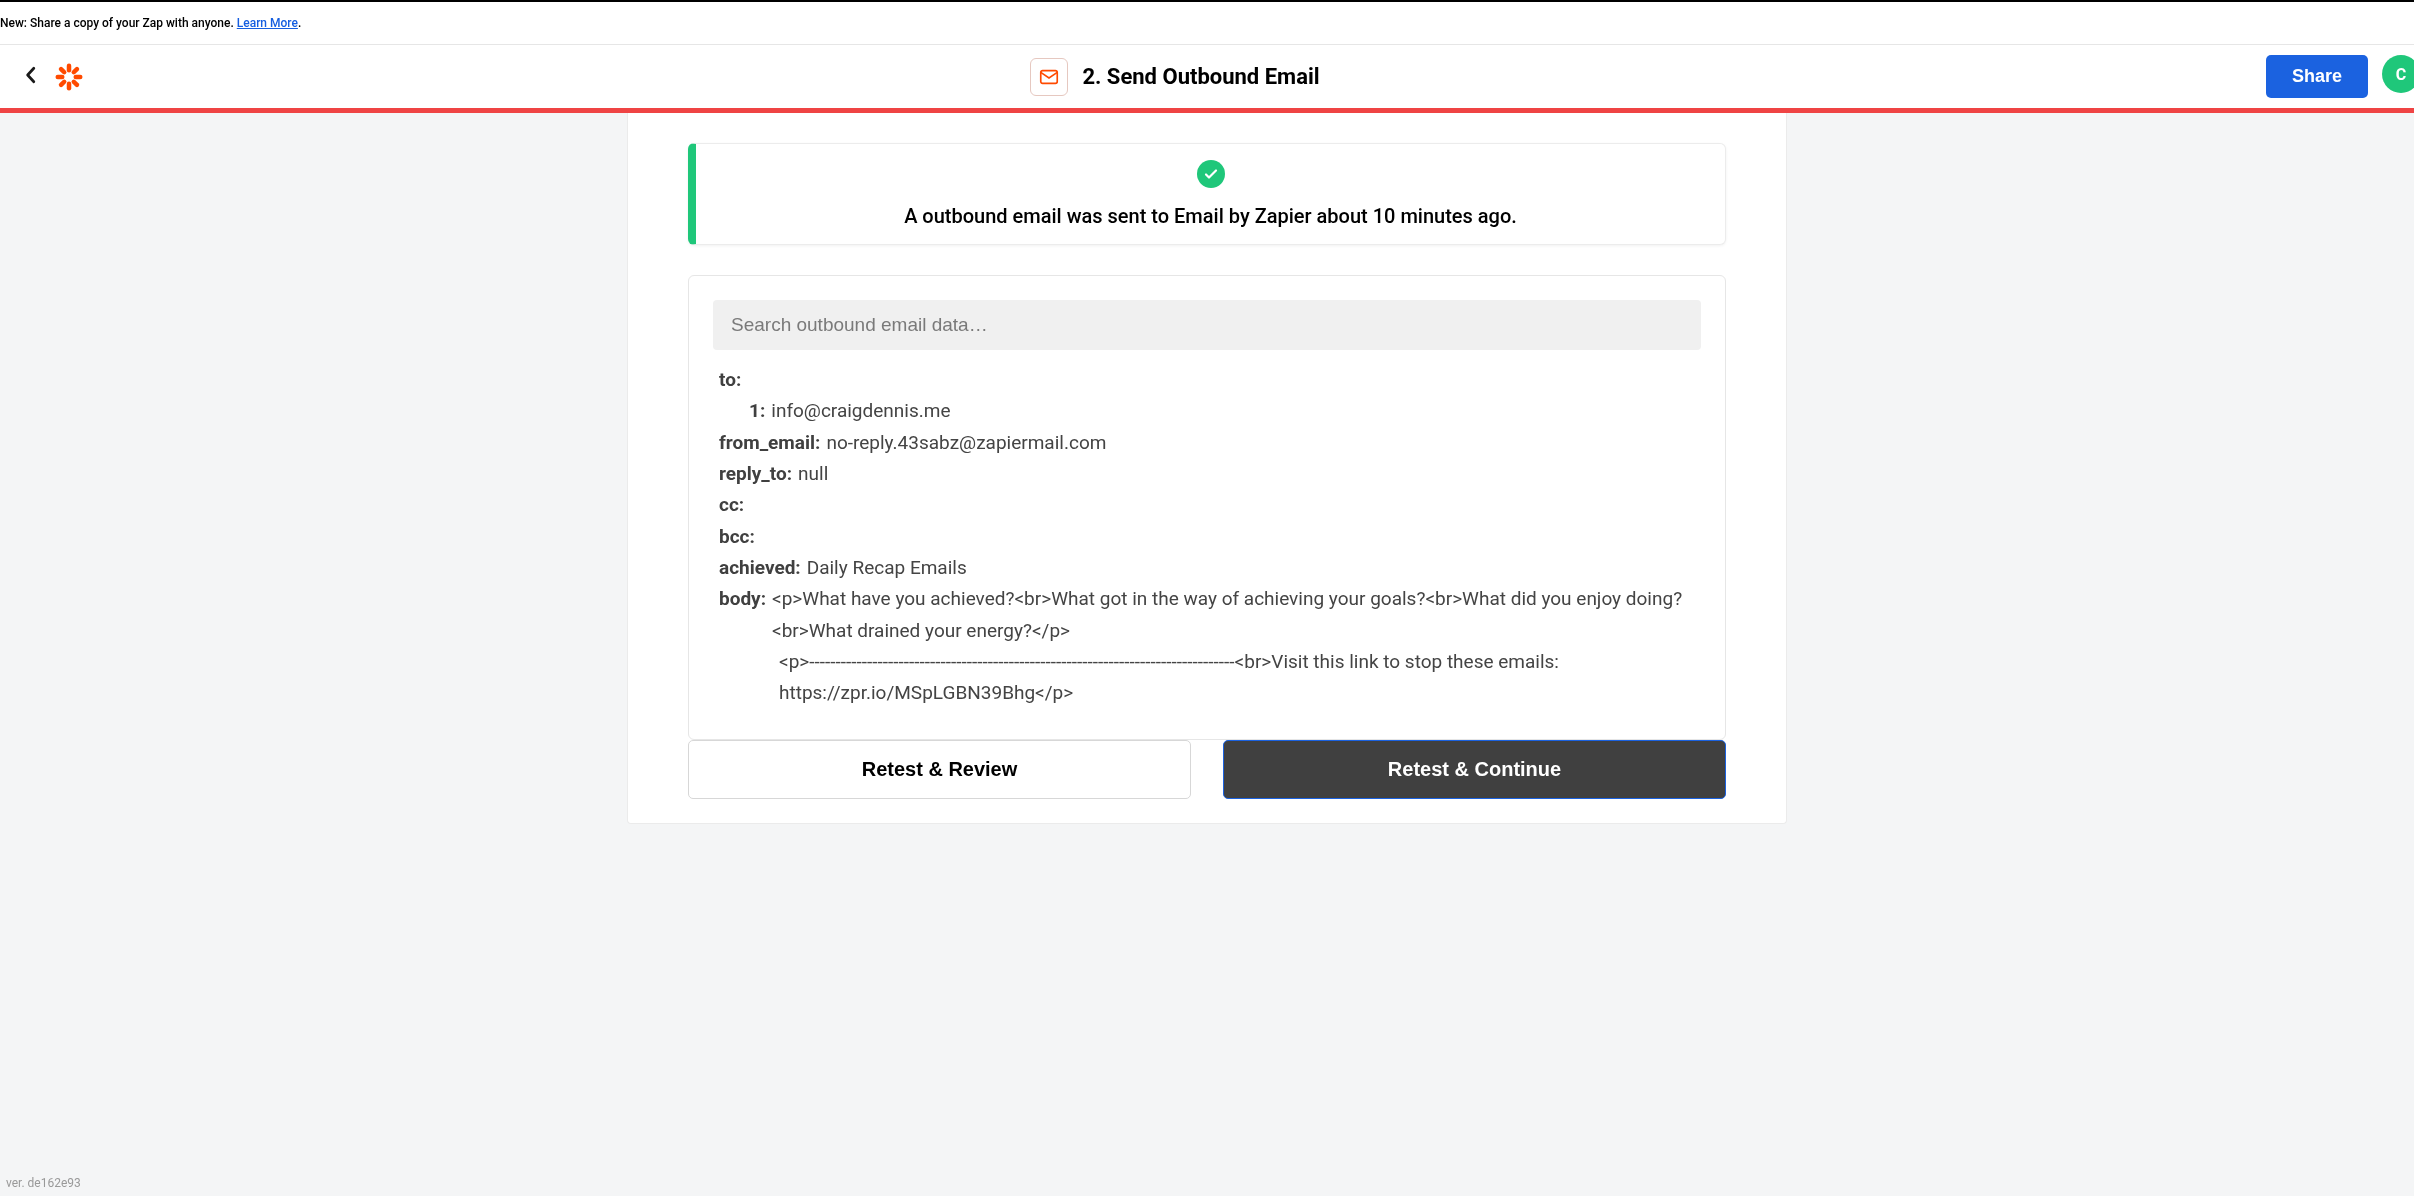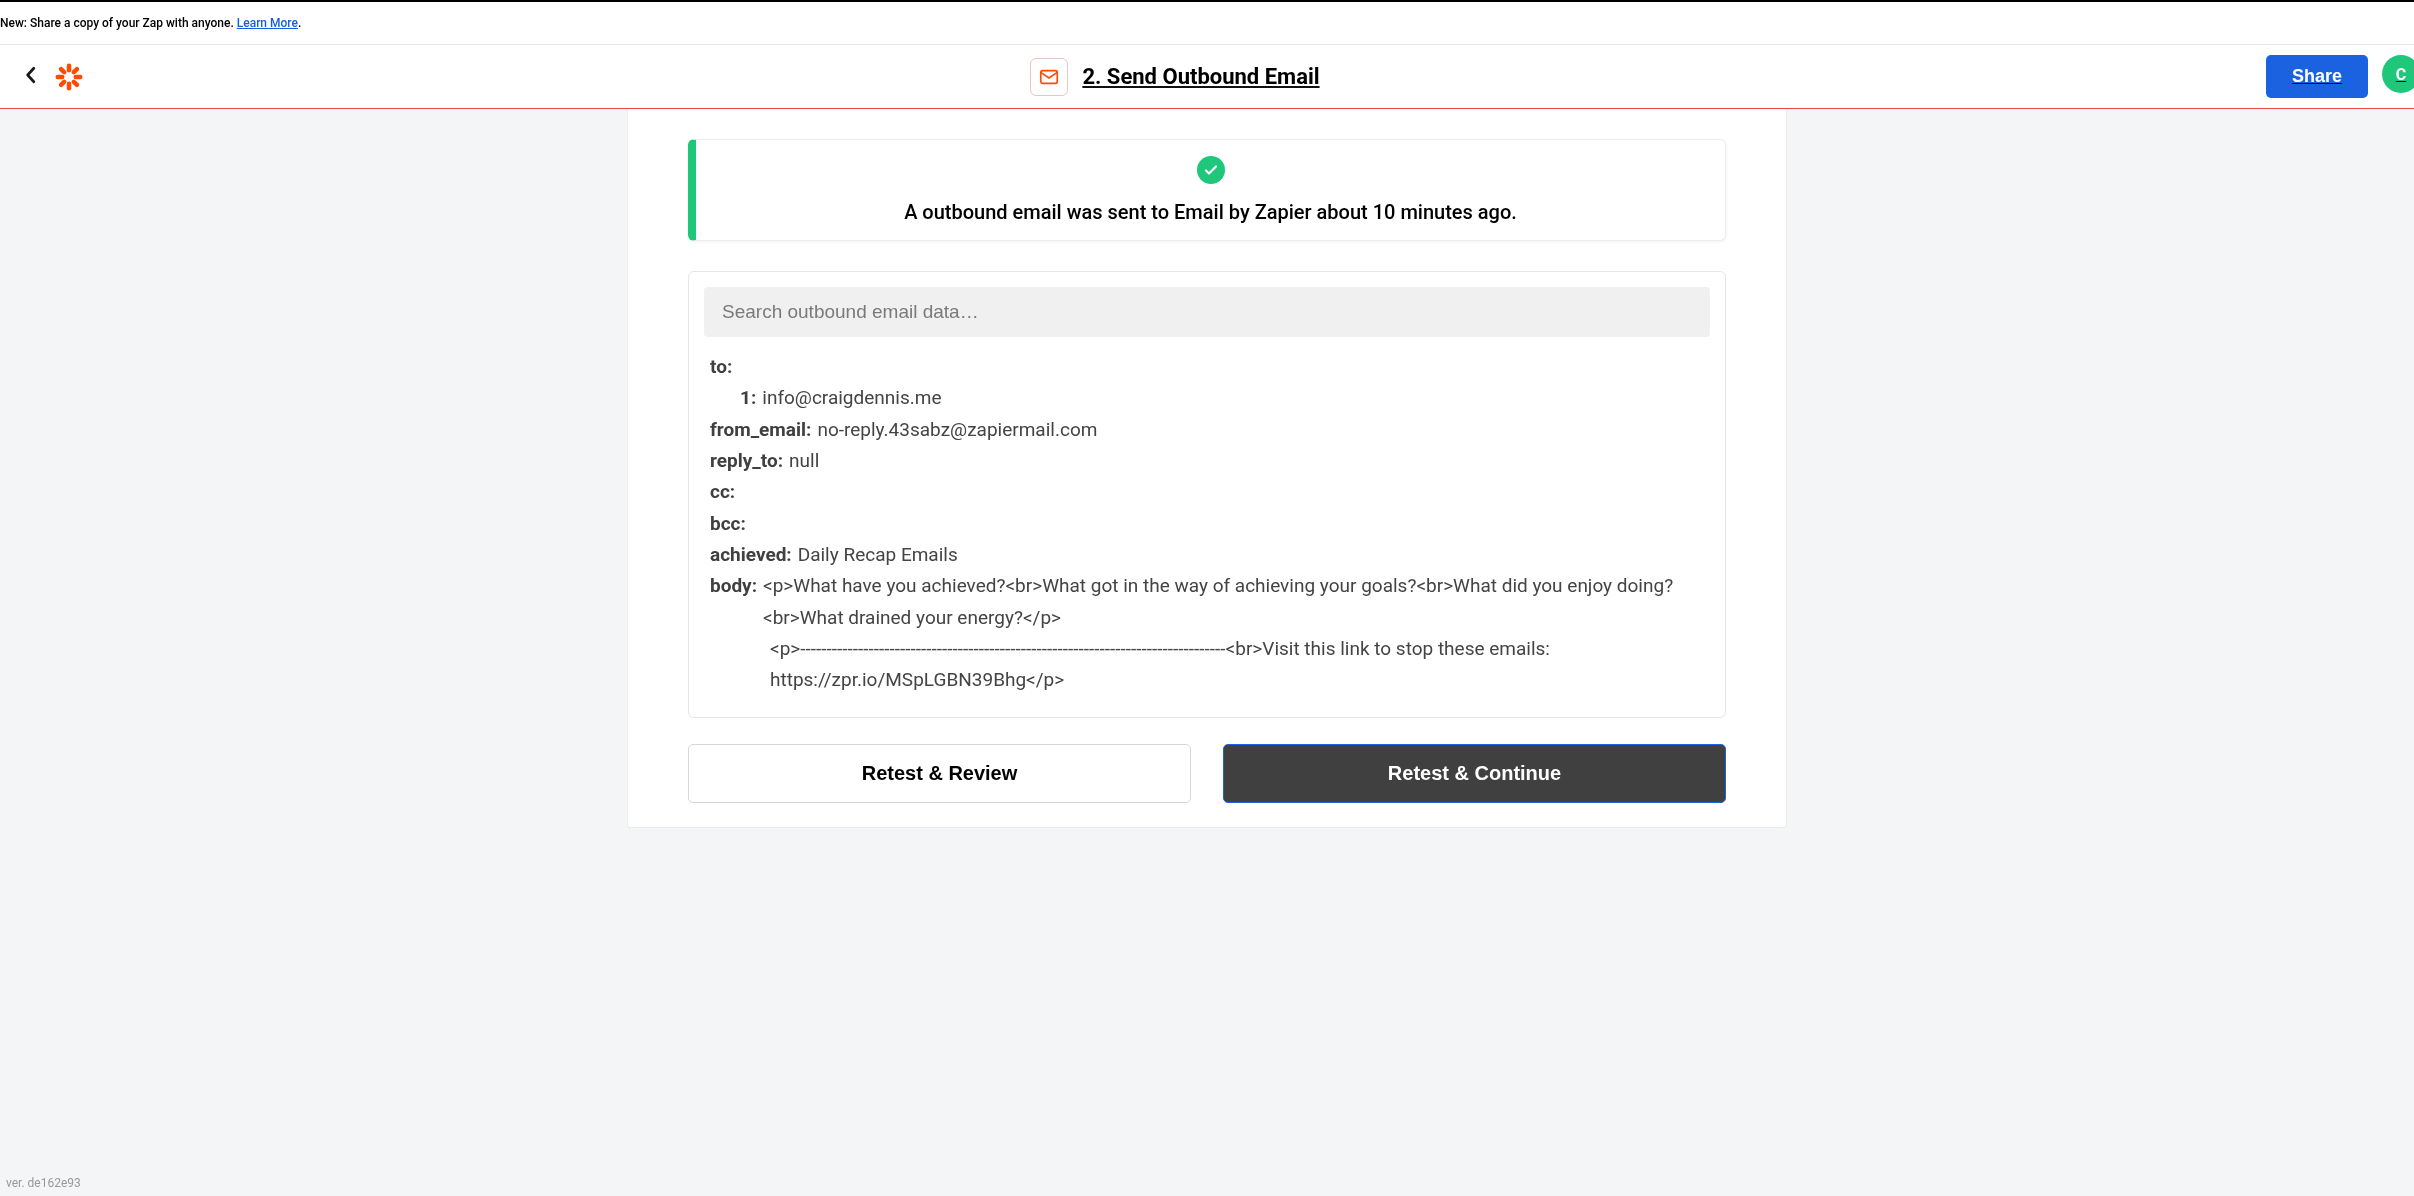--- a/index.html
+++ b/index.html
@@ -21,25 +21,24 @@
     }
     .top-banner a {
       color: #155ee0;
       text-decoration: underline;
       font-weight: 500;
     }
     .app-header {
       display: flex;
       align-items: center;
       background: #fff;
-      border-bottom: 1px solid #ef4444;
+      border-bottom: 5px solid #ef4444;
       padding: 10px 22px;
       min-height: 62px;
       gap: 24px;
-      text-decoration: underline;
     }
     .app-header .left { display: flex; align-items: center; gap: 14px; }
     .app-header .center { flex: 1; display: flex; align-items: center; justify-content: center; gap: 14px; }
     .app-header .right { display: flex; align-items: flex-start; gap: 14px; }
     .back-chevron { cursor: pointer; font-size: 22px; font-weight: 700; color:#333; }
     .brand-logo { width: 30px; height: 30px; display:flex; align-items:center; justify-content:center; }
     .brand-logo svg { width: 30px; height: 30px; }
     .app-icon-box {
       width: 38px; height: 38px;
       border: 1px solid #e6c8c0;
@@ -97,22 +96,21 @@
       width: 28px; height: 28px;
       border-radius: 50%;
       background: #1fc77a;
       display:flex; align-items:center; justify-content:center;
     }
     .success-check svg { width: 16px; height: 16px; }
     .success-text { font-size: 20px; font-weight: 500; color:#000; }
     .data-panel {
       border: 1px solid #e6e6e6;
       border-radius: 6px;
-      padding: 15px;
-      margin-bottom: 26px;
+      padding: 24px;
     }
     .search-field {
       width: 100%;
       background: #f0f0f0;
       border: none;
       border-radius: 4px;
       padding: 14px 18px;
       font-size: 19px;
       color: #333;
       outline: none;

